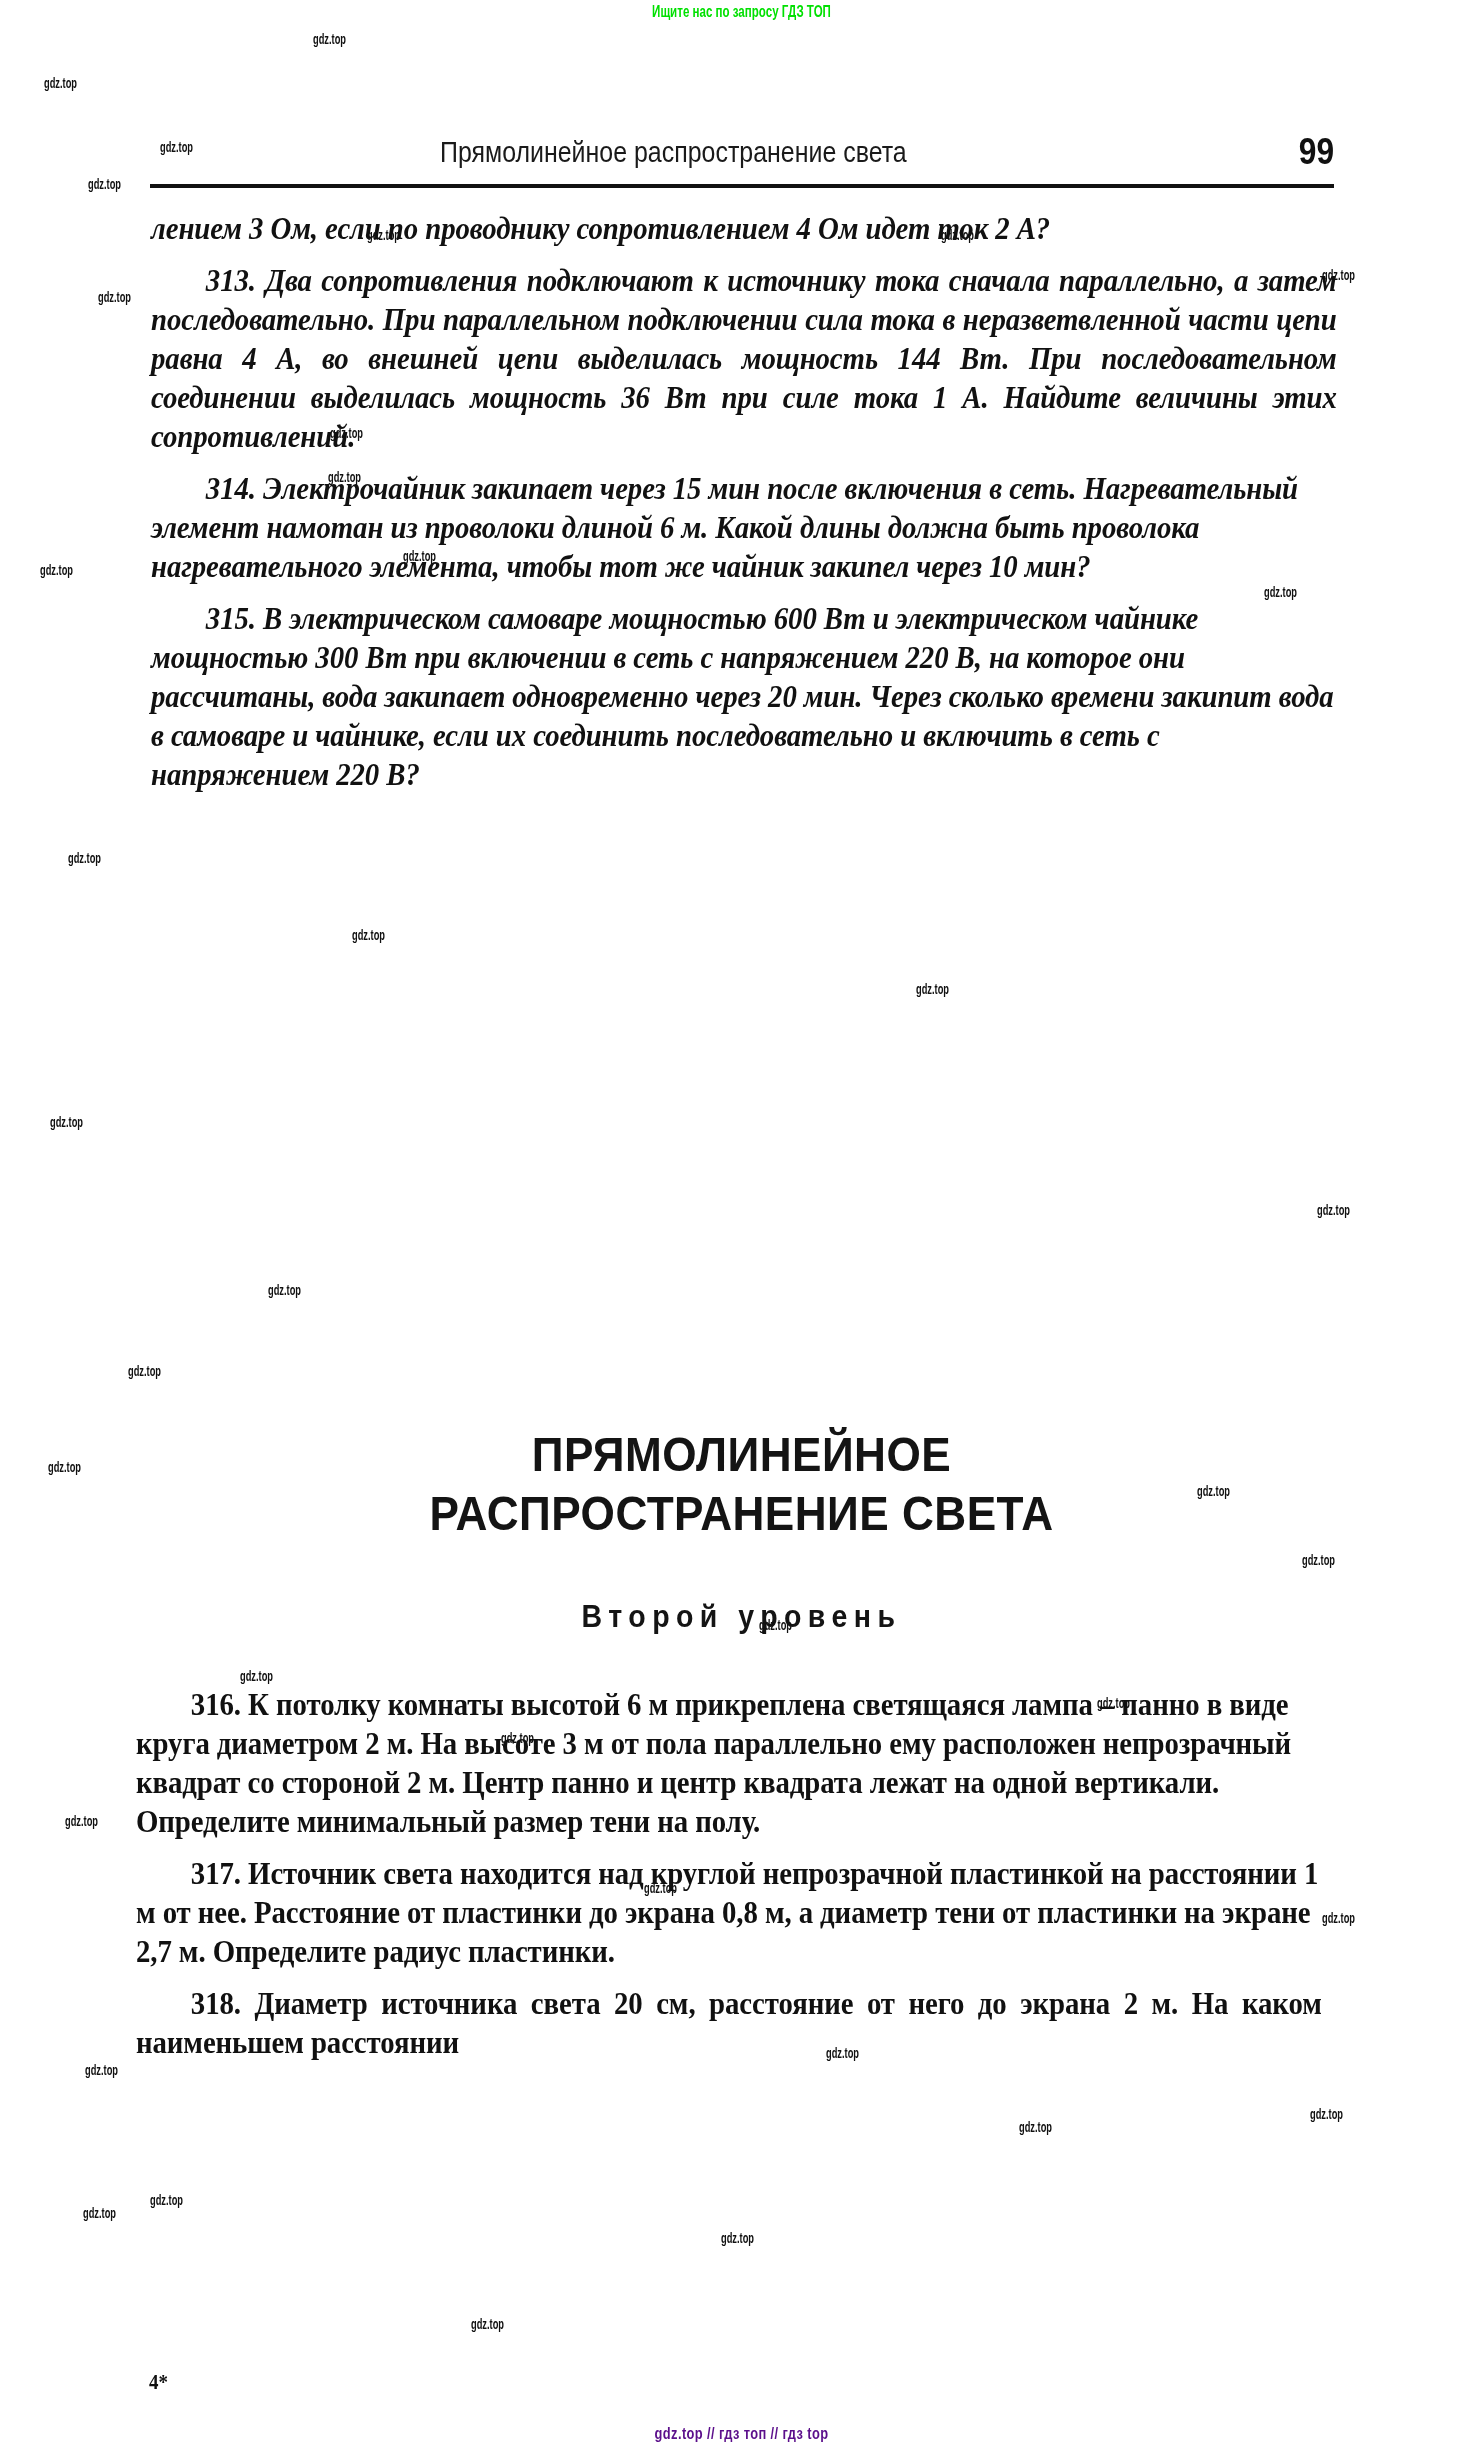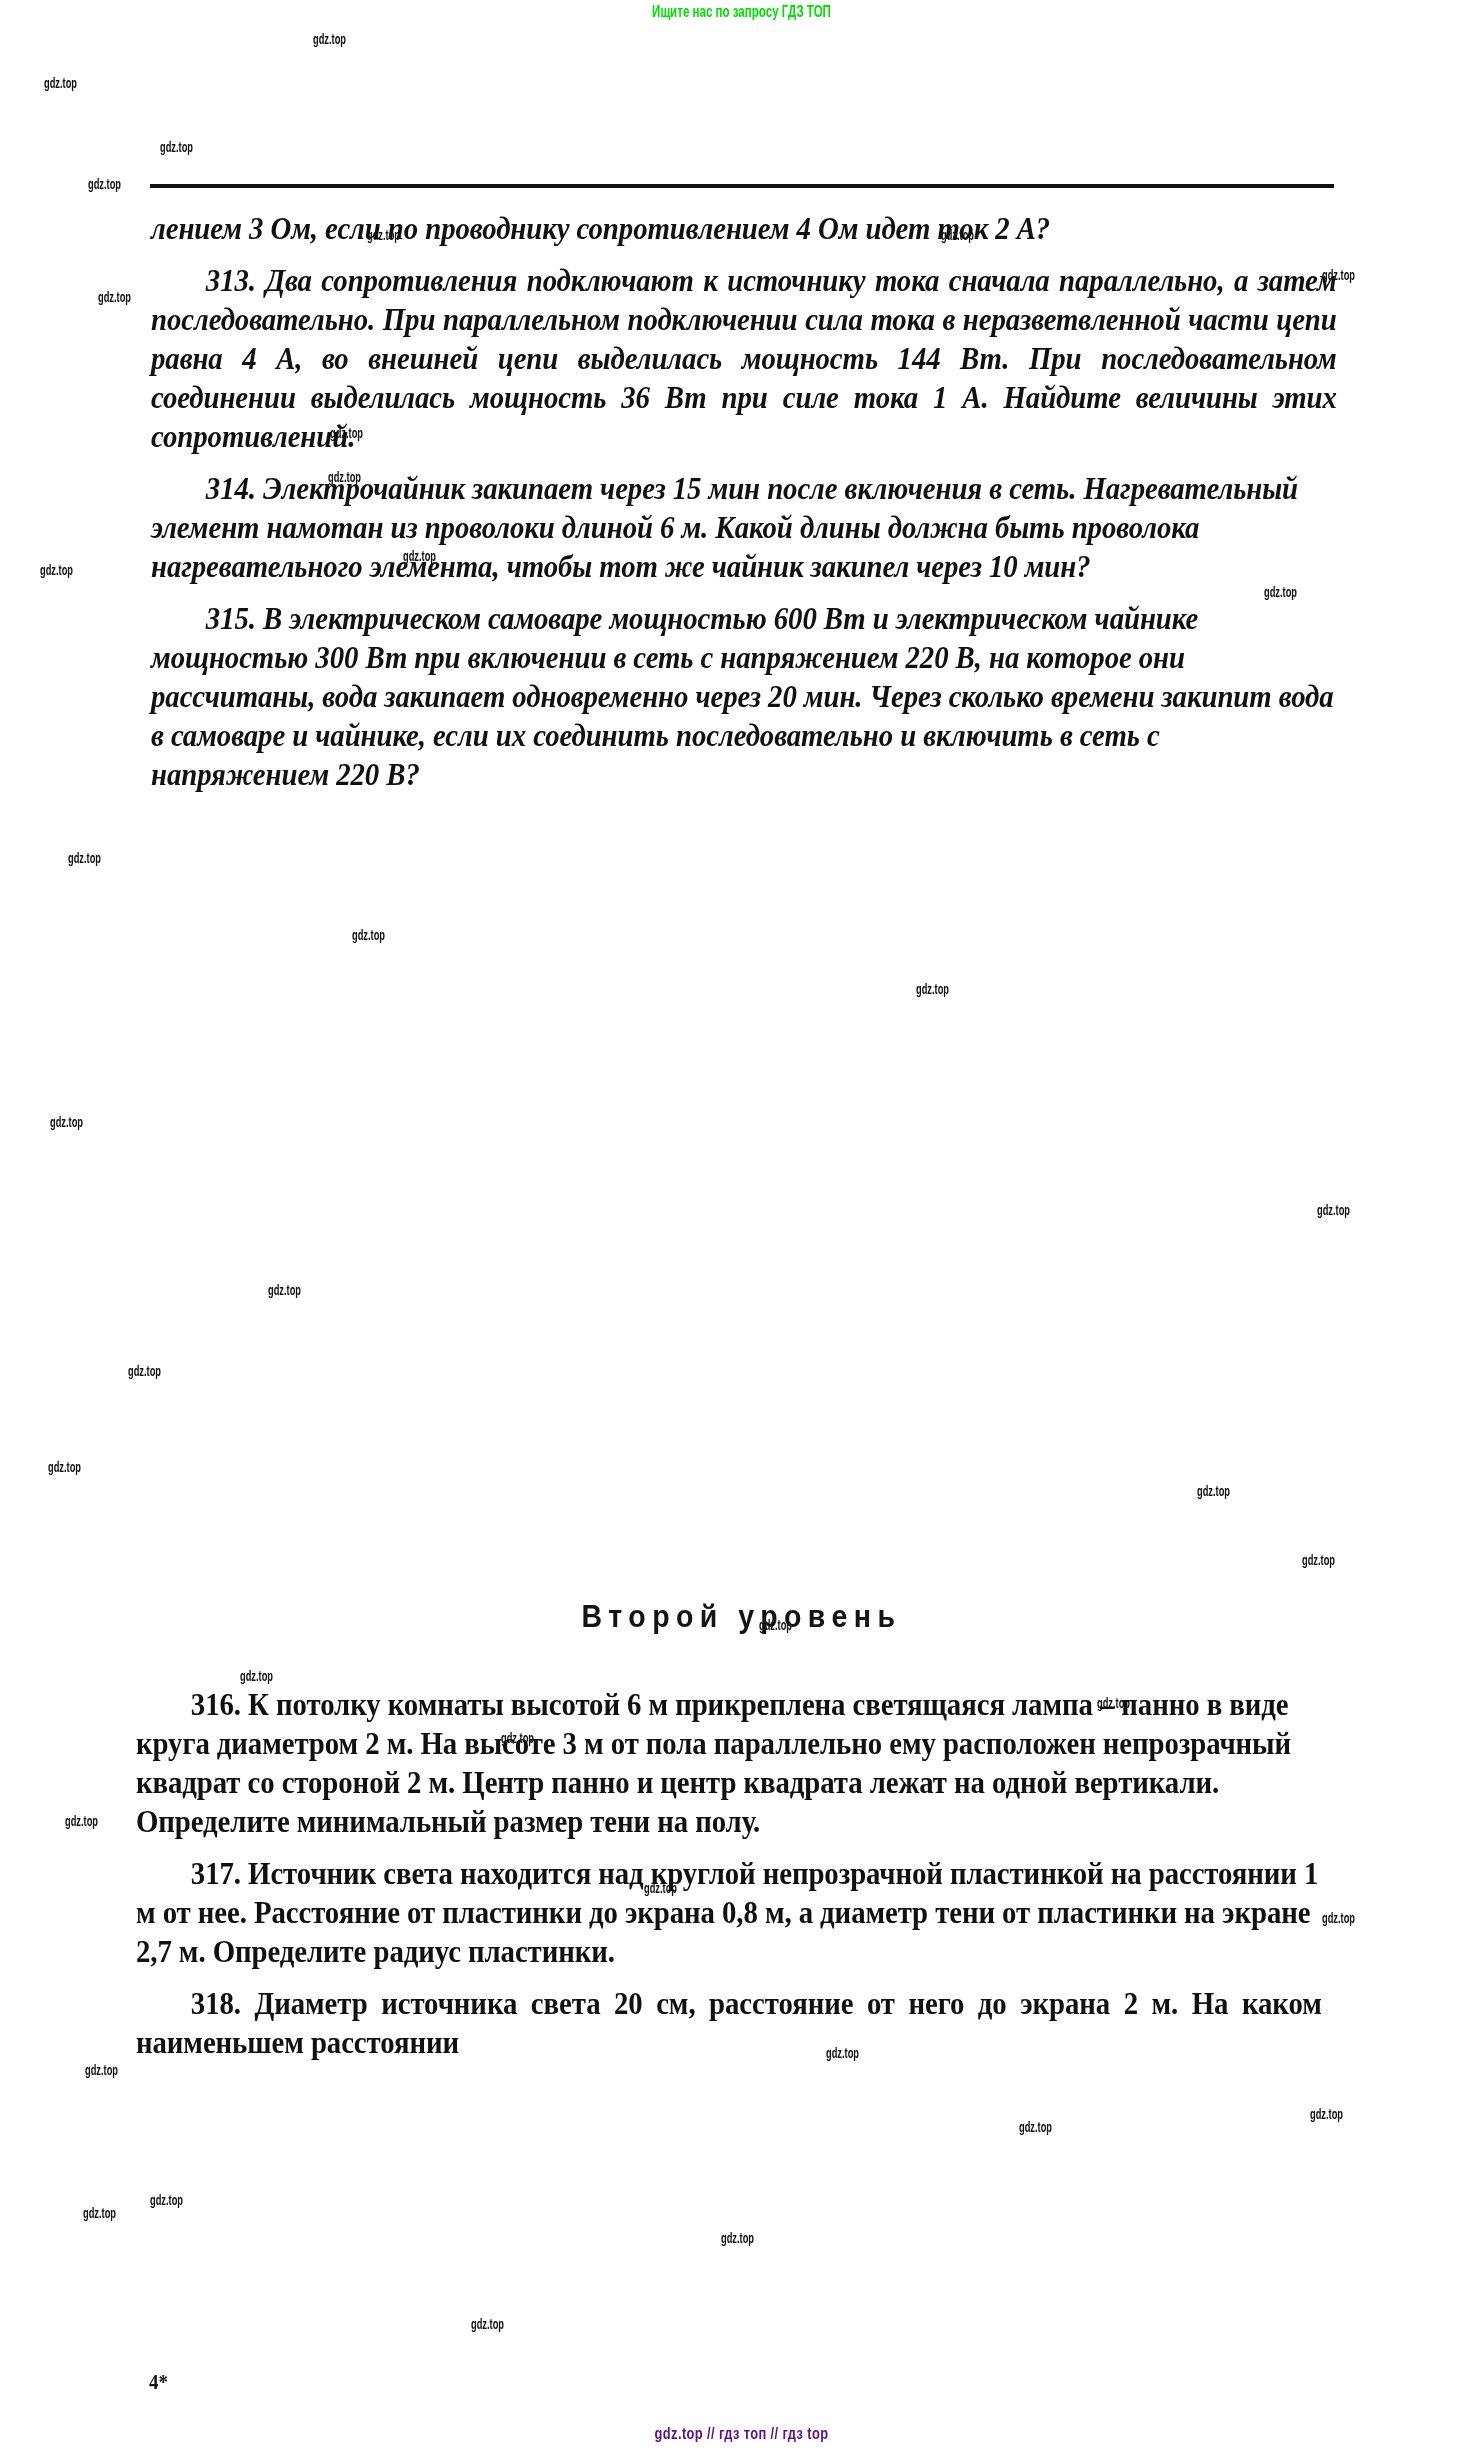--- a/index.html
+++ b/index.html
@@ -199,40 +199,48 @@
     transform-origin: center top;
   }
 </style>
 </head>
 <body>
 
 <div id="page">
 
   <div id="promo-banner">Ищите нас по запросу ГДЗ ТОП</div>
 
+  <div id="running-head">
+    <div id="running-head-title">Прямолинейное распространение света</div>
+    <div id="page-number">99</div>
+  </div>
   <div id="head-rule"></div>
 
   <div id="body-text">
     <p class="para cont">
       <span>лением 3 Ом, если по проводнику сопротивлением 4 Ом идет ток 2 А?</span>
     </p>
     <p class="para new">
       <span class="pnum">313.</span>
       <span>Два сопротивления подключают к источнику тока сначала параллельно, а затем последовательно. При параллельном подключении сила тока в неразветвленной части цепи равна 4 А, во внешней цепи выделилась мощность 144 Вт. При последовательном соединении выделилась мощность 36 Вт при силе тока 1 А. Найдите величины этих сопротивлений.</span>
     </p>
     <p class="para new last-line-left">
       <span class="pnum">314.</span>
       <span>Электрочайник закипает через 15 мин после включения в сеть. Нагревательный элемент намотан из проволоки длиной 6 м. Какой длины должна быть проволока нагревательного элемента, чтобы тот же чайник закипел через 10 мин?</span>
     </p>
     <p class="para new last-line-left">
       <span class="pnum">315.</span>
       <span>В электрическом самоваре мощностью 600 Вт и электрическом чайнике мощностью 300 Вт при включении в сеть с напряжением 220 В, на которое они рассчитаны, вода закипает одновременно через 20 мин. Через сколько времени закипит вода в самоваре и чайнике, если их соединить последовательно и включить в сеть с напряжением 220 В?</span>
     </p>
   </div>
 
+  <div id="section-title">
+    <div class="line">ПРЯМОЛИНЕЙНОЕ</div>
+    <div class="line">РАСПРОСТРАНЕНИЕ СВЕТА</div>
+  </div>
 
   <div id="level-subtitle">Второй уровень</div>
 
   <div id="body-text-2">
     <p class="para new last-line-left">
       <span class="pnum">316.</span>
       <span>К потолку комнаты высотой 6 м прикреплена светящаяся лампа – панно в виде круга диаметром 2 м. На высоте 3 м от пола параллельно ему расположен непрозрачный квадрат со стороной 2 м. Центр панно и центр квадрата лежат на одной вертикали. Определите минимальный размер тени на полу.</span>
     </p>
     <p class="para new last-line-left">
       <span class="pnum">317.</span>

